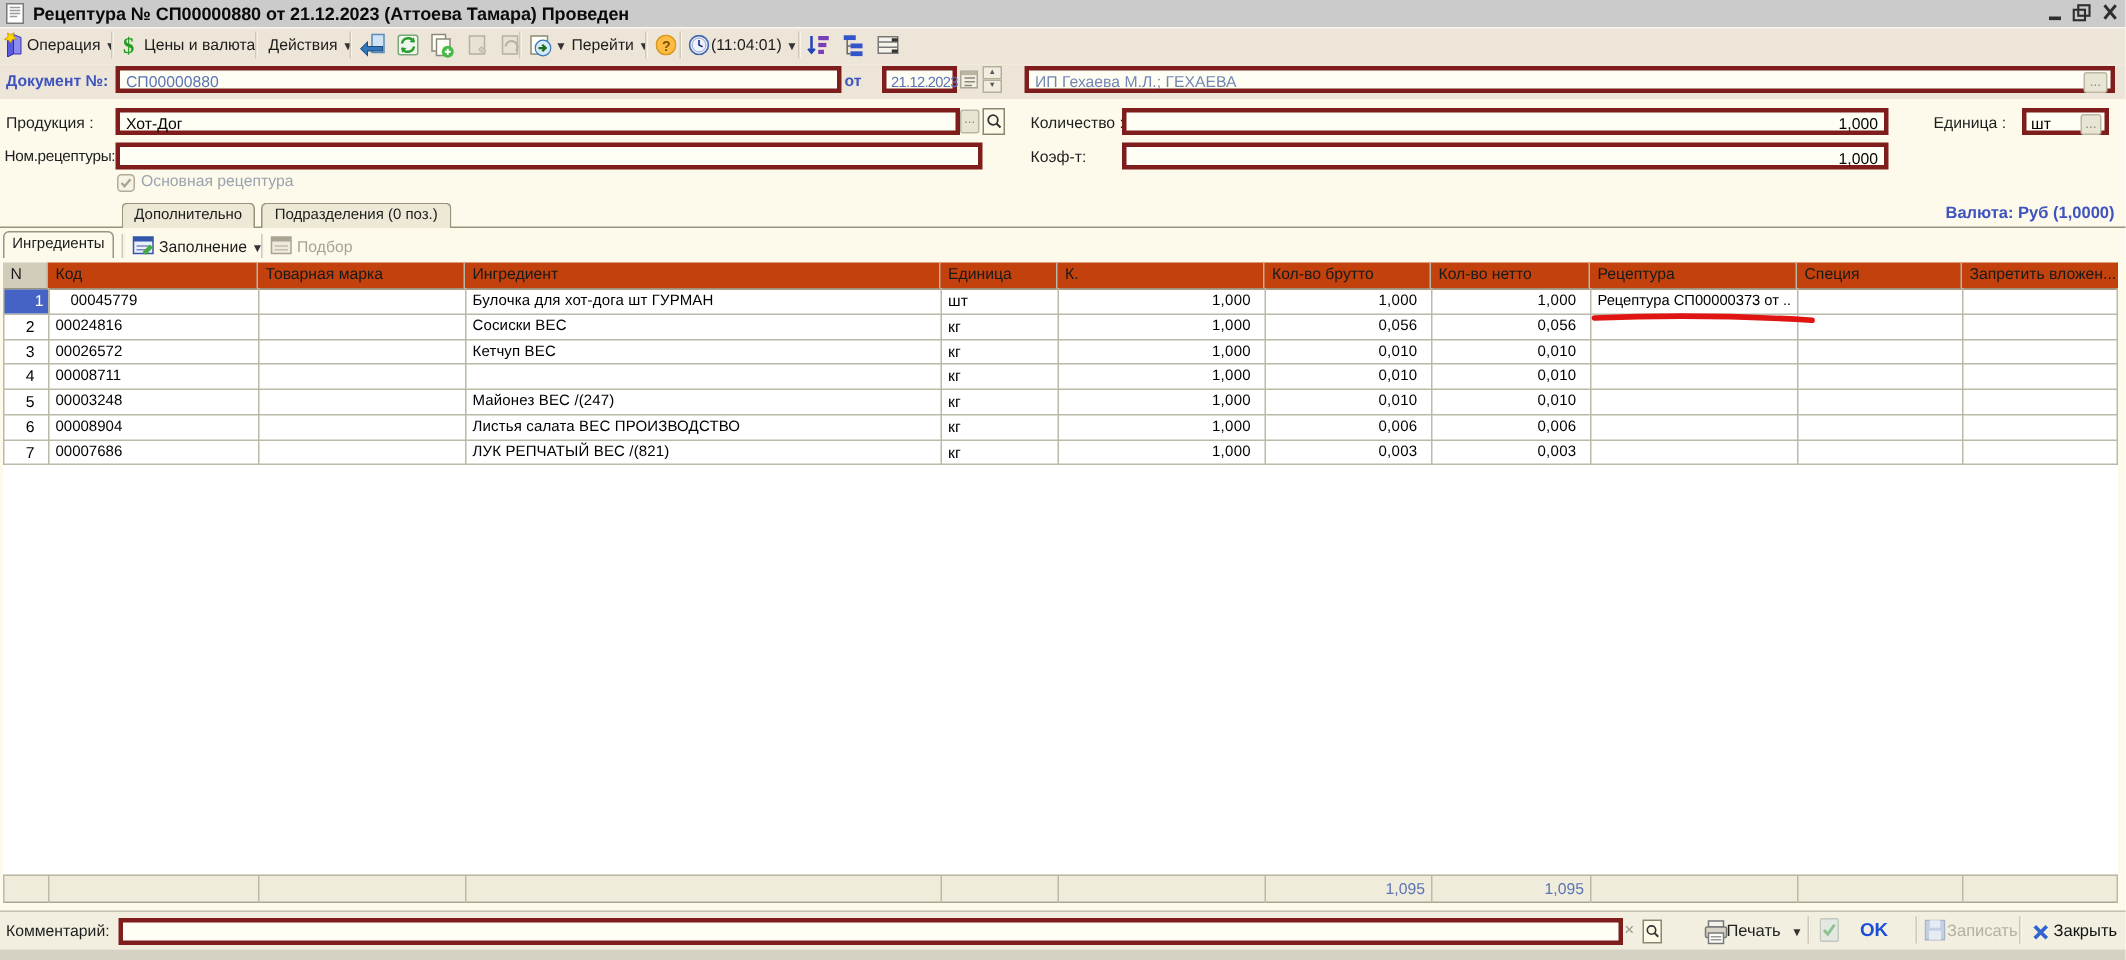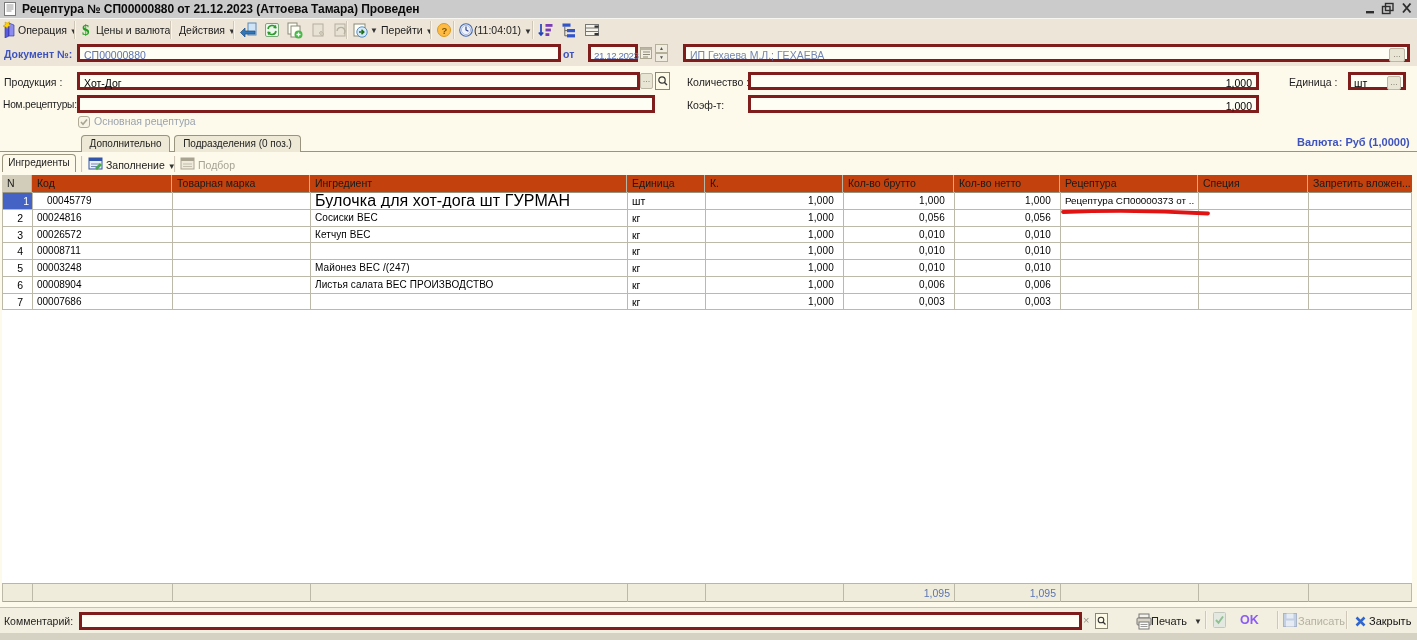--- a/index.html
+++ b/index.html
@@ -241,21 +241,21 @@
 <div class="abs hcell" style="left:843px;width:111px;">Кол-во брутто</div>
 <div class="abs hcell" style="left:954px;width:106px;">Кол-во нетто</div>
 <div class="abs hcell" style="left:1060px;width:138px;">Рецептура</div>
 <div class="abs hcell" style="left:1198px;width:110px;">Специя</div>
 <div class="abs hcell" style="left:1308px;width:104px;border-right:none;">Запретить вложен...</div>
 
 <div id="rows">
     <div class="abs row" style="top:193.30px">
       <div class="cell" style="left:0px;width:27px;text-align:right;padding-right:4px;background:#4463c4;color:#fff;height:16px;">1</div>
       <div class="cell" style="left:40px;width:131px;padding-left:5px;font-size:10px;">00045779</div>
-      <div class="cell" style="left:308px;width:308px;padding-left:5px;font-size:16px;letter-spacing:0.1px;">Булочка для хот-дога шт ГУРМАН</div>
+      <div class="cell" style="left:308px;width:308px;padding-left:5px;font-size:10px;letter-spacing:0.1px;">Булочка для хот-дога шт ГУРМАН</div>
       <div class="cell" style="left:625px;width:69px;padding-left:5px;">шт</div>
       <div class="cell" style="left:703px;width:129px;text-align:right;padding-right:5px;font-size:10px;letter-spacing:0.2px;">1,000</div>
       <div class="cell" style="left:841px;width:102px;text-align:right;padding-right:5px;font-size:10px;letter-spacing:0.2px;">1,000</div>
       <div class="cell" style="left:952px;width:97px;text-align:right;padding-right:5px;font-size:10px;letter-spacing:0.2px;">1,000</div>
       <div class="cell" style="left:1058px;width:129px;padding-left:5px;font-size:9.8px;">Рецептура СП00000373 от ..</div>
     </div>
     <div class="abs row" style="top:210.02px">
       <div class="cell" style="left:0px;width:21px;text-align:right;padding-right:5px;">2</div>
       <div class="cell" style="left:30px;width:131px;padding-left:5px;font-size:10px;">00024816</div>
       <div class="cell" style="left:308px;width:308px;padding-left:5px;font-size:10px;letter-spacing:0.1px;">Сосиски ВЕС</div>
@@ -295,20 +295,21 @@
       <div class="cell" style="left:30px;width:131px;padding-left:5px;font-size:10px;">00008904</div>
       <div class="cell" style="left:308px;width:308px;padding-left:5px;font-size:10px;letter-spacing:0.1px;">Листья салата ВЕС ПРОИЗВОДСТВО</div>
       <div class="cell" style="left:625px;width:69px;padding-left:5px;">кг</div>
       <div class="cell" style="left:703px;width:129px;text-align:right;padding-right:5px;font-size:10px;letter-spacing:0.2px;">1,000</div>
       <div class="cell" style="left:841px;width:102px;text-align:right;padding-right:5px;font-size:10px;letter-spacing:0.2px;">0,006</div>
       <div class="cell" style="left:952px;width:97px;text-align:right;padding-right:5px;font-size:10px;letter-spacing:0.2px;">0,006</div>
     </div>
     <div class="abs row" style="top:293.62px">
       <div class="cell" style="left:0px;width:21px;text-align:right;padding-right:5px;">7</div>
       <div class="cell" style="left:30px;width:131px;padding-left:5px;font-size:10px;">00007686</div>
+      <div class="cell" style="left:308px;width:308px;padding-left:5px;font-size:10px;letter-spacing:0.1px;">ЛУК РЕПЧАТЫЙ ВЕС /(821)</div>
       <div class="cell" style="left:625px;width:69px;padding-left:5px;">кг</div>
       <div class="cell" style="left:703px;width:129px;text-align:right;padding-right:5px;font-size:10px;letter-spacing:0.2px;">1,000</div>
       <div class="cell" style="left:841px;width:102px;text-align:right;padding-right:5px;font-size:10px;letter-spacing:0.2px;">0,003</div>
       <div class="cell" style="left:952px;width:97px;text-align:right;padding-right:5px;font-size:10px;letter-spacing:0.2px;">0,003</div>
     </div>
     <div class="abs vline" style="left:2px;top:192px;height:118px;"></div>
     <div class="abs vline" style="left:32px;top:192px;height:118px;"></div>
     <div class="abs vline" style="left:172px;top:192px;height:118px;"></div>
     <div class="abs vline" style="left:310px;top:192px;height:118px;"></div>
     <div class="abs vline" style="left:627px;top:192px;height:118px;"></div>
@@ -361,21 +362,21 @@
   <rect x="4" y="9" width="10" height="7" fill="#fdfdf8" stroke="#777"></rect>
   <path d="M5.5 11.5h7M5.5 13.5h7" stroke="#999"></path>
 </svg>
 <div class="abs" style="left:1151px;top:615px;color:#222;font-size:11px;">Печать</div>
 <div class="abs dd" style="left:1194px;top:617px;">▼</div>
 <div class="abs tsep" style="left:1205px;top:611px;"></div>
 <svg class="abs" style="left:1213px;top:612px" width="13" height="16" viewBox="0 0 13 16">
   <rect x="0.5" y="0.5" width="12" height="15" rx="1" fill="#e3e8e0" stroke="#c2c8be"></rect>
   <path d="M3 8 L5.5 10.8 L10 4.5" stroke="#8fc08f" stroke-width="1.9" fill="none"></path>
 </svg>
-<div class="abs" style="left:1240px;top:613px;color:#8b5cf6;font-weight:bold;font-size:12.5px;text-align:center;">OK</div>
+<div class="abs" style="left:1240px;top:613px;color:#1d4ed8;font-weight:bold;font-size:12.5px;text-align:center;">OK</div>
 <div class="abs tsep" style="left:1277px;top:611px;"></div>
 <svg class="abs" style="left:1283px;top:613px" width="14" height="15" viewBox="0 0 14 15">
   <rect x="0.5" y="0.5" width="13" height="13" fill="#c3cfe3" stroke="#aab4c8"></rect>
   <rect x="3.5" y="0.5" width="7" height="5" fill="#e6ebf4"></rect>
   <rect x="3" y="7.5" width="8" height="6" fill="#e6ebf4"></rect>
 </svg>
 <div class="abs" style="left:1298px;top:615px;color:#b5b1a0;font-size:11px;">Записать</div>
 <div class="abs tsep" style="left:1346px;top:611px;"></div>
 <svg class="abs" style="left:1355px;top:616px" width="11" height="11" viewBox="0 0 11 11">
   <path d="M1.5 1.5 L9.5 9.5 M9.5 1.5 L1.5 9.5" stroke="#3366cc" stroke-width="2.5"></path>

